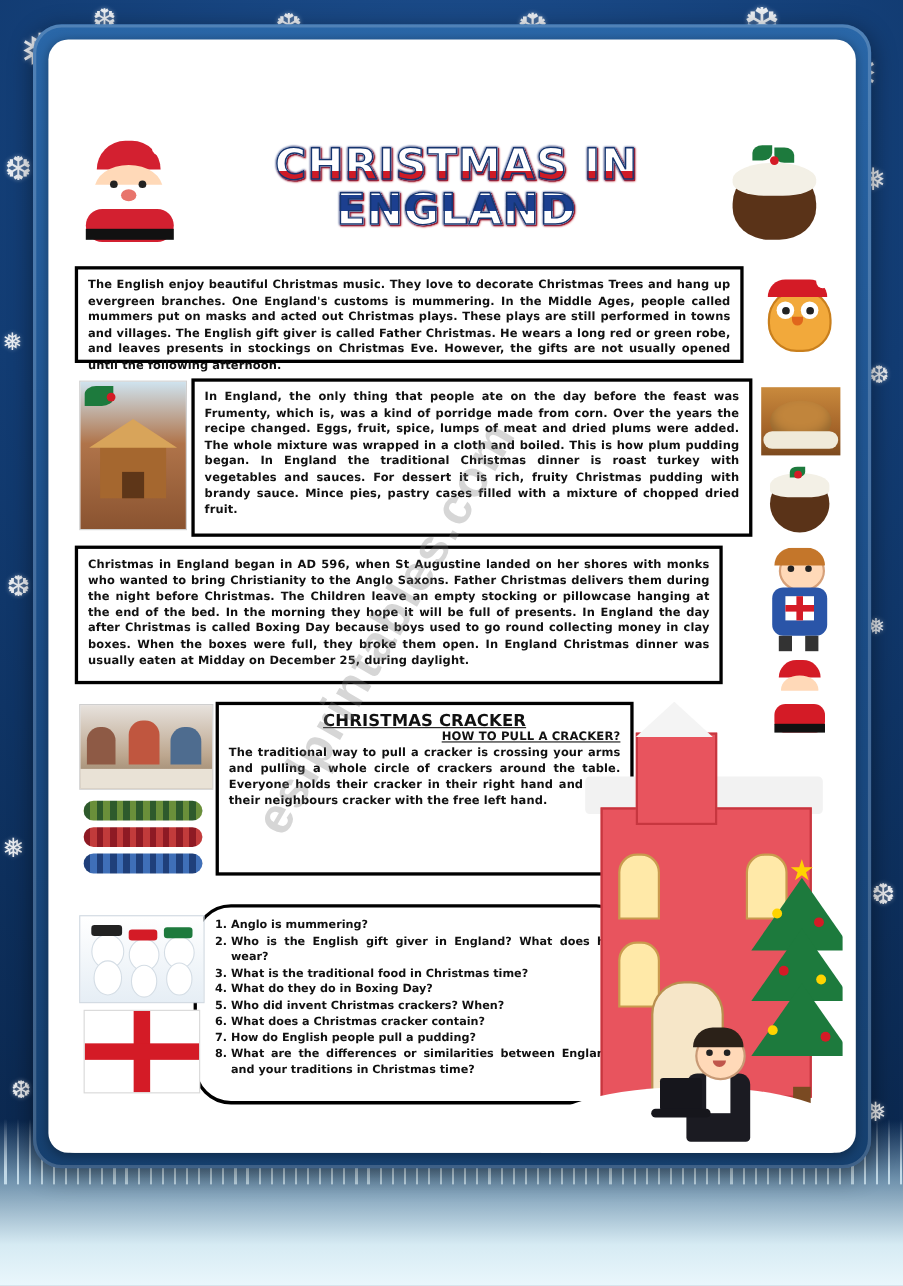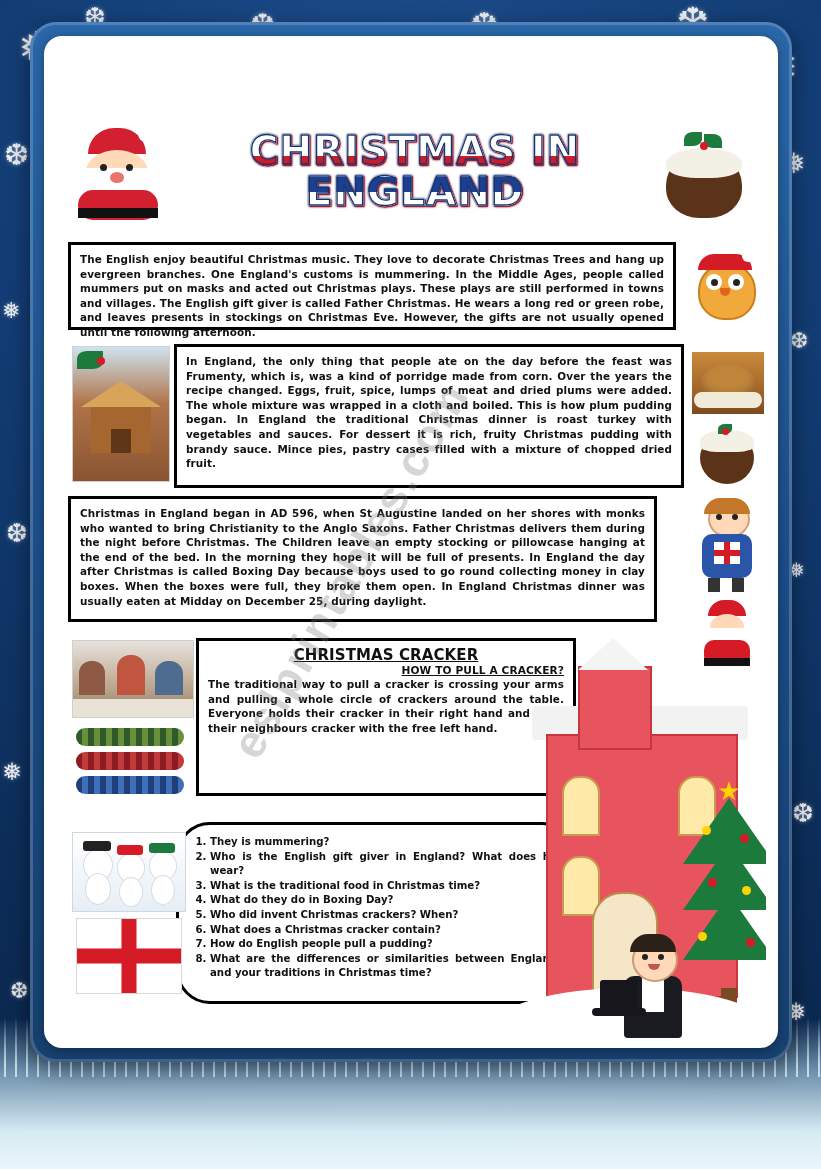--- a/index.html
+++ b/index.html
@@ -253,21 +253,21 @@
     </div>
 
     <div class="tbox" id="box4">
       <p class="box4-h">CHRISTMAS CRACKER</p>
       <p class="box4-h2">HOW TO PULL A CRACKER?</p>
       <p>The traditional way to pull a cracker is crossing your arms and pulling a whole circle of crackers around the table. Everyone holds their cracker in their right hand and pulls their neighbours cracker with the free left hand.</p>
     </div>
 
     <div id="qbox">
       <ol>
-        <li>They is mummering?</li>
+        <li>Anglo is mummering?</li>
         <li>Who is the English gift giver in England? What does he wear?</li>
         <li>What is the traditional food in Christmas time?</li>
         <li>What do they do in Boxing Day?</li>
         <li>Who did invent Christmas crackers? When?</li>
         <li>What does a Christmas cracker contain?</li>
         <li>How do English people pull a pudding?</li>
         <li>What are the differences or similarities between England and your traditions in Christmas time?</li>
       </ol>
     </div>
 

